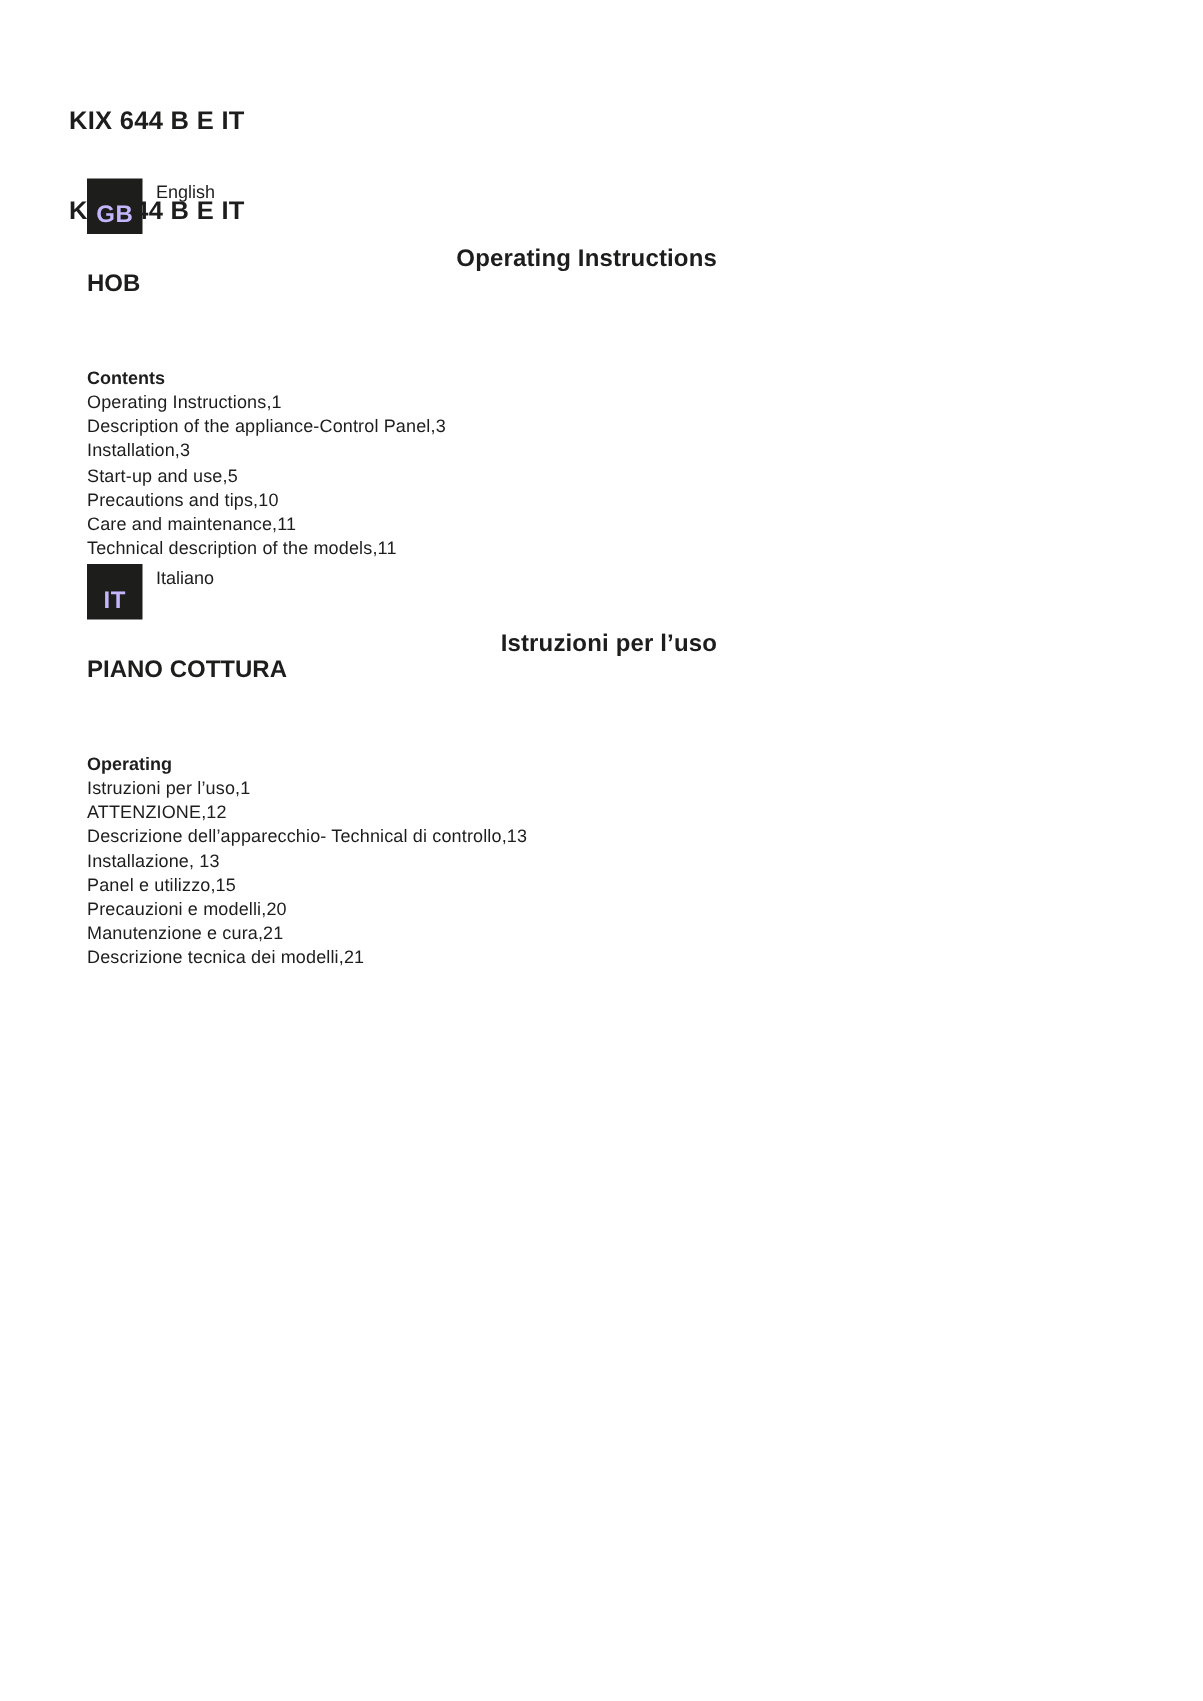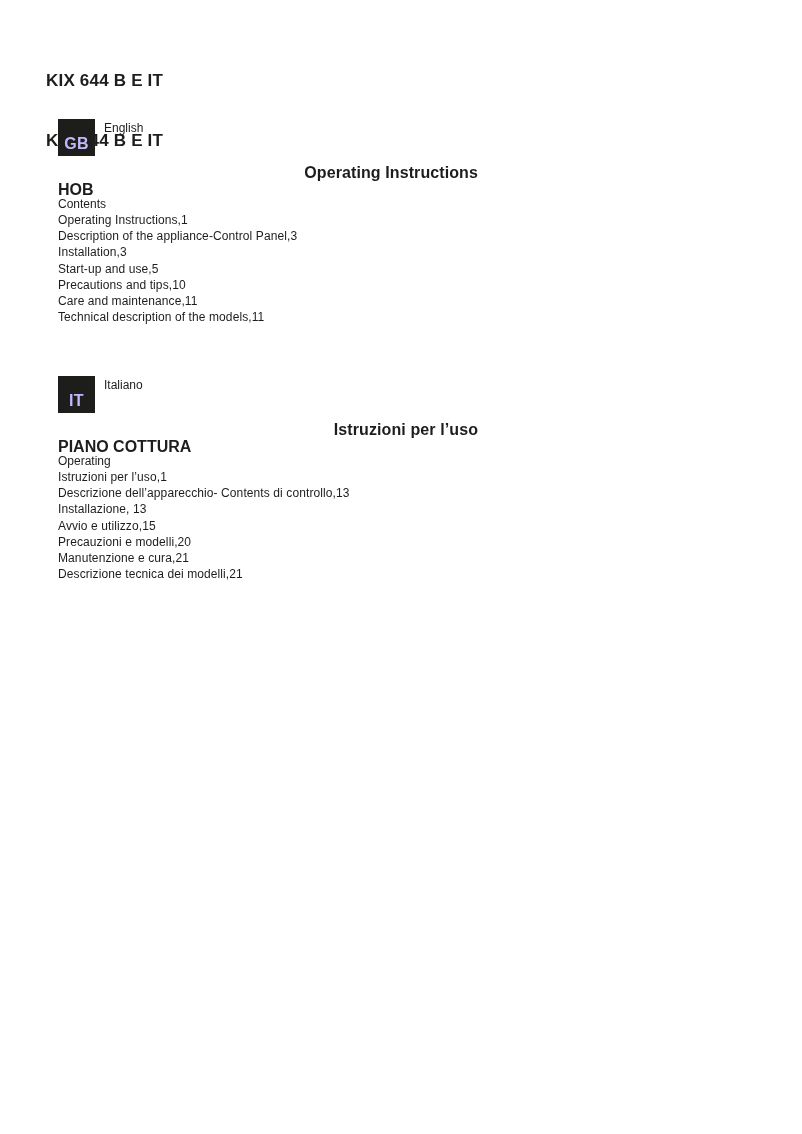--- a/index.html
+++ b/index.html
@@ -66,22 +66,23 @@
 
   .section-subtitle {
     font-size: 16px;
     font-weight: bold;
     line-height: 15px;
     margin-top: 1px;
   }
 
   .contents-heading {
     font-size: 12px;
-    font-weight: normal;
+    font-weight: bold;
     line-height: 15px;
+    margin-top: 48px;
   }
 
   .toc { margin-top: 0; }
   .toc-line {
     font-size: 12px;
     line-height: 16.2px;
     letter-spacing: 0.1px;
     white-space: pre;
   }
 </style>
@@ -117,22 +118,23 @@
   <section class="lang-section section-it">
     <div class="lang-row">
       <div class="lang-badge">IT</div>
       <div class="lang-label">Italiano</div>
     </div>
     <h2 class="section-title">Istruzioni per l’uso</h2>
     <div class="section-subtitle">PIANO COTTURA</div>
     <div class="contents-heading">Operating</div>
     <div class="toc">
       <div class="toc-line">Istruzioni per l’uso,1</div>
-      <div class="toc-line">Descrizione dell’apparecchio- Contents di controllo,13</div>
+      <div class="toc-line">ATTENZIONE,12</div>
+      <div class="toc-line">Descrizione dell’apparecchio- Technical di controllo,13</div>
       <div class="toc-line">Installazione, 13</div>
-      <div class="toc-line">Avvio e utilizzo,15</div>
+      <div class="toc-line">Panel e utilizzo,15</div>
       <div class="toc-line">Precauzioni e modelli,20</div>
       <div class="toc-line">Manutenzione e cura,21</div>
       <div class="toc-line">Descrizione tecnica dei modelli,21</div>
     </div>
   </section>
 
 </div>
 
 </body></html>

